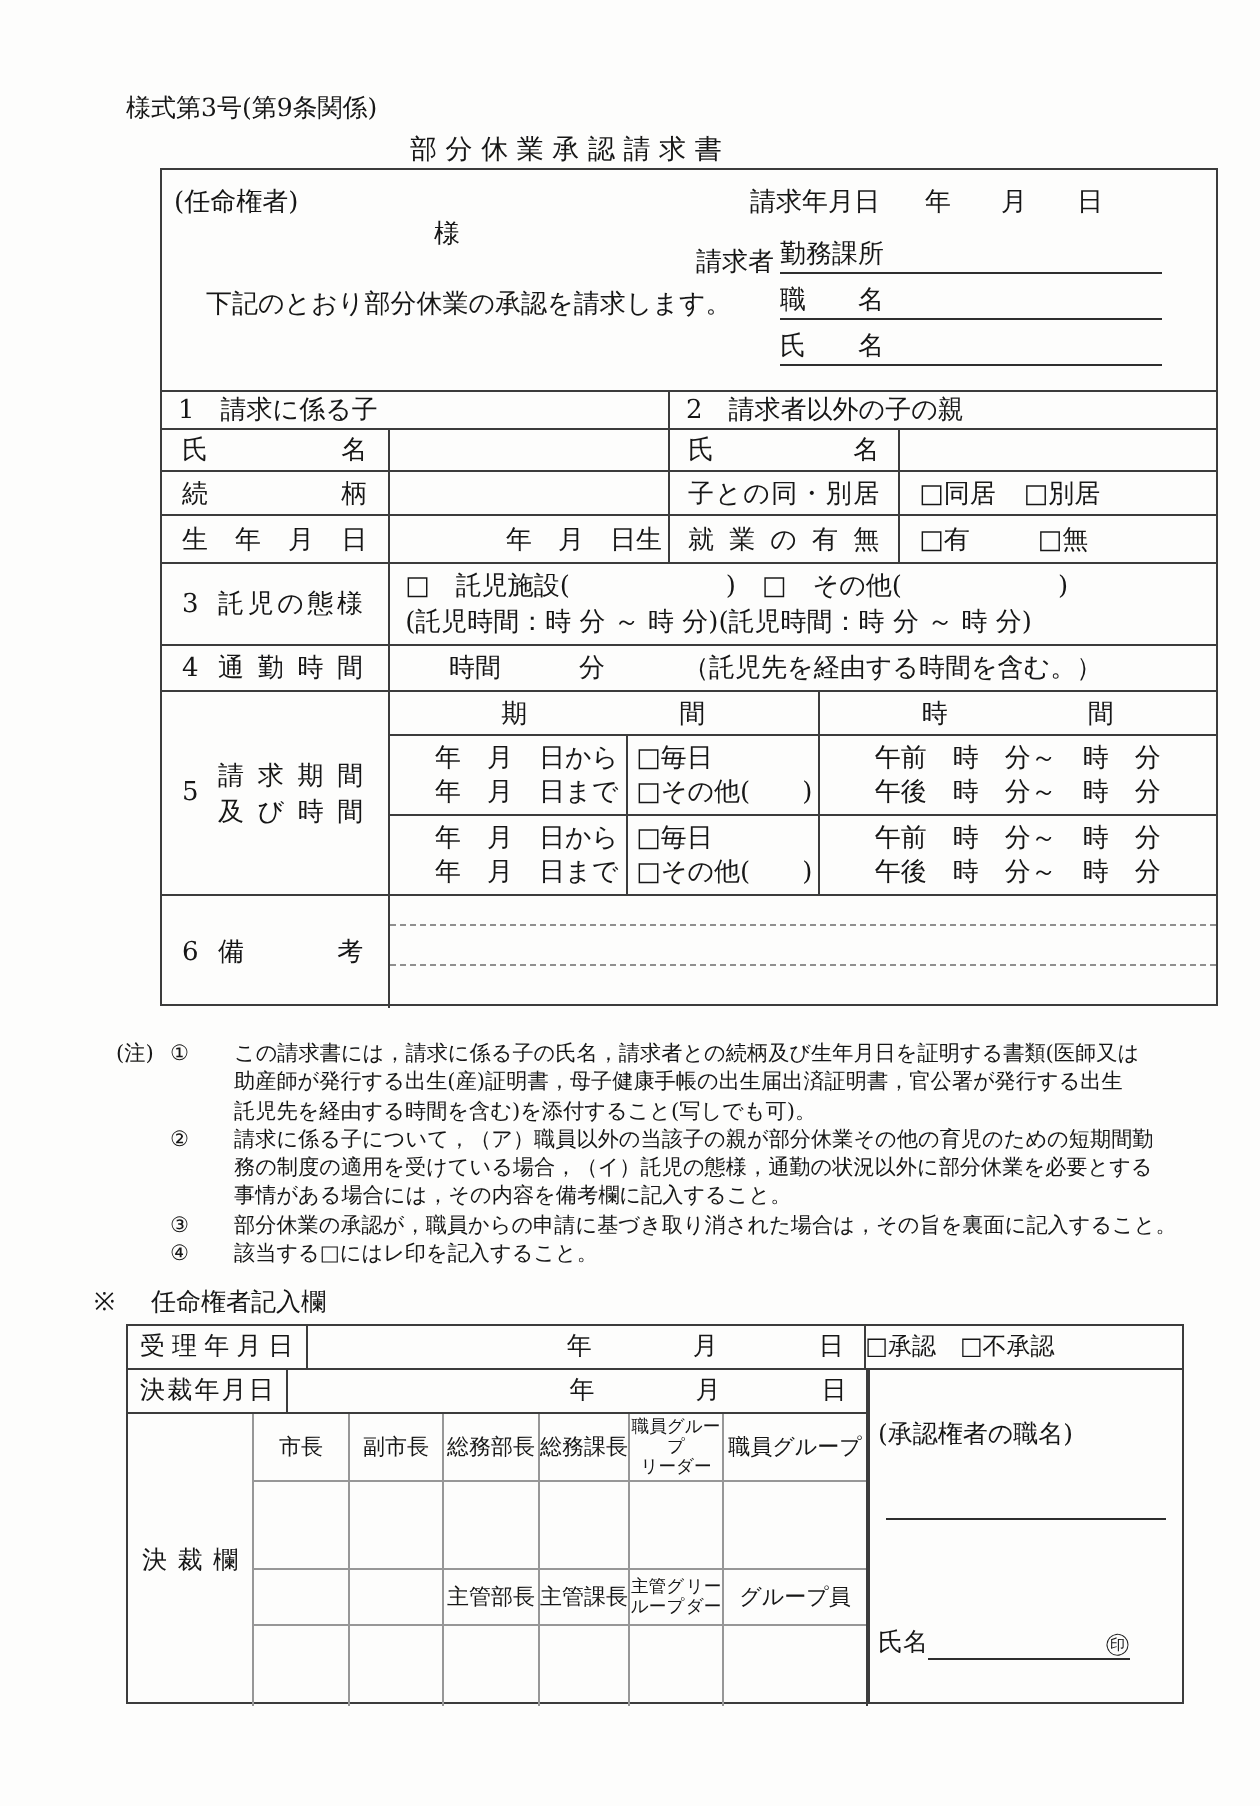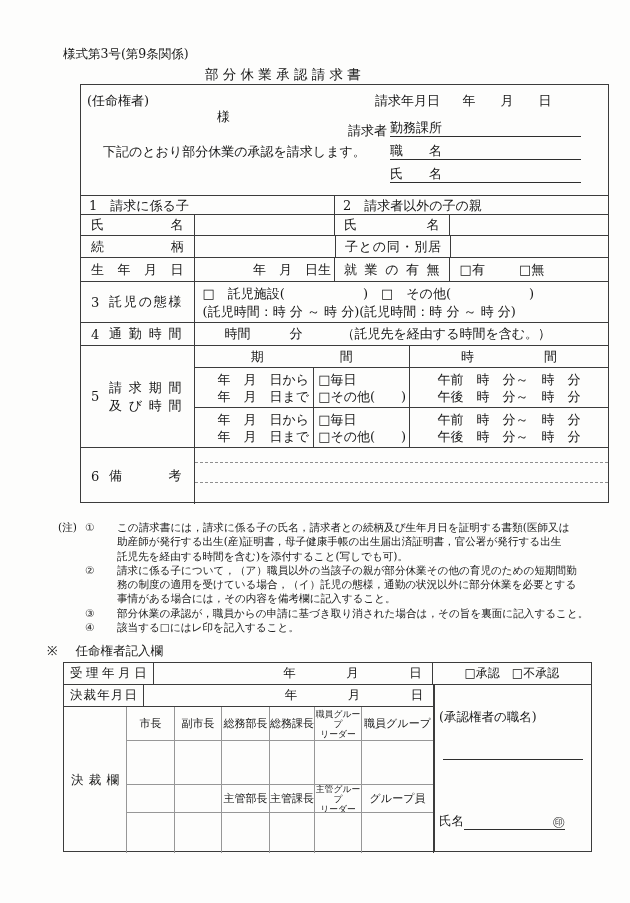--- a/index.html
+++ b/index.html
@@ -96,20 +96,24 @@
     </div>
 
     <div class="row" style="height:22px;">
       <div class="c vc" style="width:114px;">
           <div class="spread" style="width:100%; padding:0 10px;">続柄</div>
         </div>
       <div class="c" style="width:141px;"></div>
       <div class="c vc" style="width:115px;">
           <div class="spread" style="width:100%; padding:0 9px;">子との同・別居</div>
         </div>
+      <div class="c vc last" style="width:159px; padding-left:10px; gap:14px;">
+        <span class="chk">□同居</span>
+        <span class="chk">□別居</span>
+      </div>
     </div>
 
     <div class="row" style="height:24px;">
       <div class="c vc" style="width:114px;">
           <div class="spread" style="width:100%; padding:0 10px;">生年月日</div>
         </div>
       <div class="c vc" style="width:141px; justify-content:flex-end; padding-right:3px;">
         <span>年　月　日生</span>
       </div>
       <div class="c vc" style="width:115px;">
@@ -245,21 +249,21 @@
       <div class="c vc" style="width:90px;">
           <div class="spread" style="width:100%; padding:0 6px;">受理年月日</div>
         </div>
       <div class="c vc" style="width:280px; justify-content:flex-end; padding-right:8px;">
         <div class="ymd3" style="width:142px;">
           <span>年</span>
           <span>月</span>
           <span>日</span>
         </div>
       </div>
-      <div class="c vc last" style="width:159px; justify-content:center; gap:12px; font-size:12px;">
+      <div class="c vc last" style="width:159px; justify-content:flex-start; gap:12px; font-size:12px;">
         <span class="chk">□承認</span>
         <span class="chk">□不承認</span>
       </div>
     </div>
 
     <div class="row" style="height:22px; width:370px; border-right:1px solid #3c3c3c;gap:40px;">
       <div class="c vc" style="width:90px;">
           <div class="spread" style="width:100%; padding:0 6px;">決裁年月日</div>
         </div>
       <div class="c vc last" style="width:280px; justify-content:flex-end; padding-right:8px;">
@@ -296,21 +300,21 @@
           <div class="gc" style="width:45px;"></div>
           <div class="gc" style="width:47px;"></div>
           <div class="gc last" style="width:71px;"></div>
         </div>
 
         <div class="grow" style="height:28px;">
           <div class="gc" style="width:48px;"></div>
           <div class="gc" style="width:47px;"></div>
           <div class="gc small-h" style="width:48px;">主管部長</div>
           <div class="gc small-h" style="width:45px;">主管課長</div>
-          <div class="gc tiny-h" style="width:47px; flex-direction:column; justify-content:center;text-align:center;">
+          <div class="gc tiny-h" style="width:47px; justify-content:center;text-align:center;">
             <div>主管グループ</div>
             <div>リーダー</div>
           </div>
           <div class="gc small-h last" style="width:71px;">グループ員</div>
         </div>
 
         <div class="grow" style="height:40px;">
           <div class="gc" style="width:48px;"></div>
           <div class="gc" style="width:47px;"></div>
           <div class="gc" style="width:48px;"></div>

